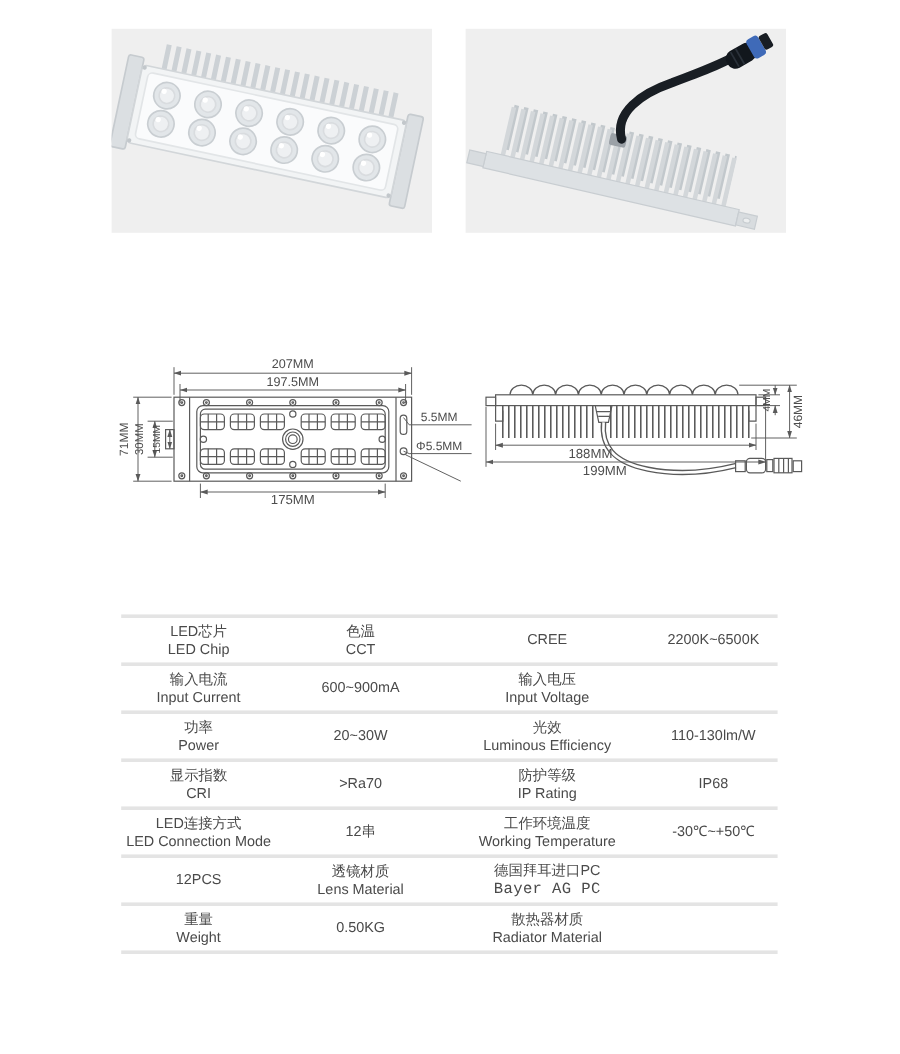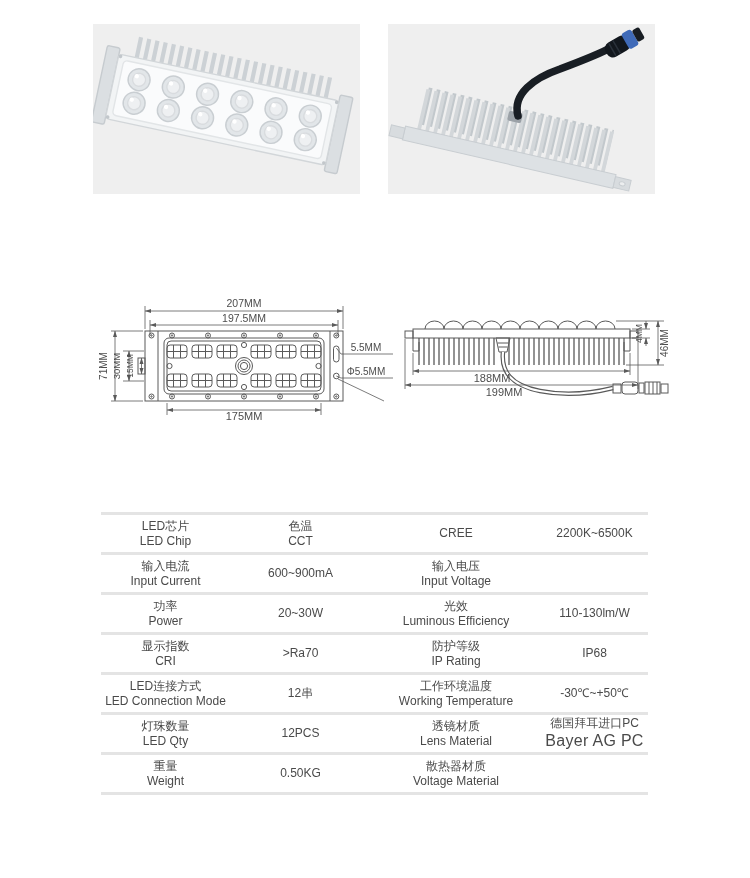--- a/index.html
+++ b/index.html
@@ -20,21 +20,21 @@
     border-bottom:3px solid #e4e4e4;
   }
   .trow{
     display:grid;grid-template-columns:129px 141px 170px 107px;
     height:40px;box-sizing:border-box;border-top:3px solid #e4e4e4;
   }
   .cell{
     display:flex;flex-direction:column;justify-content:center;align-items:center;
     text-align:center;font-size:12px;line-height:1.25;color:#4a4a4a;
   }
-  .mono{font-family:Liberation Sans, sans-serif;font-size:16px;letter-spacing:.3px;}
+  .mono{font-family:Liberation Mono, monospace;font-size:13px;letter-spacing:.3px;}
 </style>
 </head>
 <body>
 
 <div class="photo" id="photo1">
   <svg viewBox="0 0 267 170" width="267" height="170">
     <defs>
       <g id="plens">
         <circle r="11" fill="#e2e6e9" stroke="#c9ced2"></circle>
         <circle r="6.5" fill="#eef0f2" stroke="#d9dcdf"></circle>
@@ -297,40 +297,36 @@
       <div>工作环境温度</div>
       <div>Working Temperature</div>
     </div>
     <div class="cell">
       <div>-30℃~+50℃</div>
       <div class="mono"></div>
     </div>
   </div>
 
   <div class="trow">
-    <div class="cell">
-      <div>灯珠数量</div>
-      <div>LED Qty</div>
-    </div>
     <div class="cell">12PCS</div>
     <div class="cell">
       <div>透镜材质</div>
       <div>Lens Material</div>
     </div>
     <div class="cell">
       <div>德国拜耳进口PC</div>
       <div class="mono">Bayer AG PC</div>
     </div>
   </div>
 
   <div class="trow">
     <div class="cell">
       <div>重量</div>
       <div>Weight</div>
     </div>
     <div class="cell">0.50KG</div>
     <div class="cell">
       <div>散热器材质</div>
-      <div>Voltage Material</div>
+      <div>Radiator Material</div>
     </div>
   </div>
 
 </div>
 
 </body></html>

